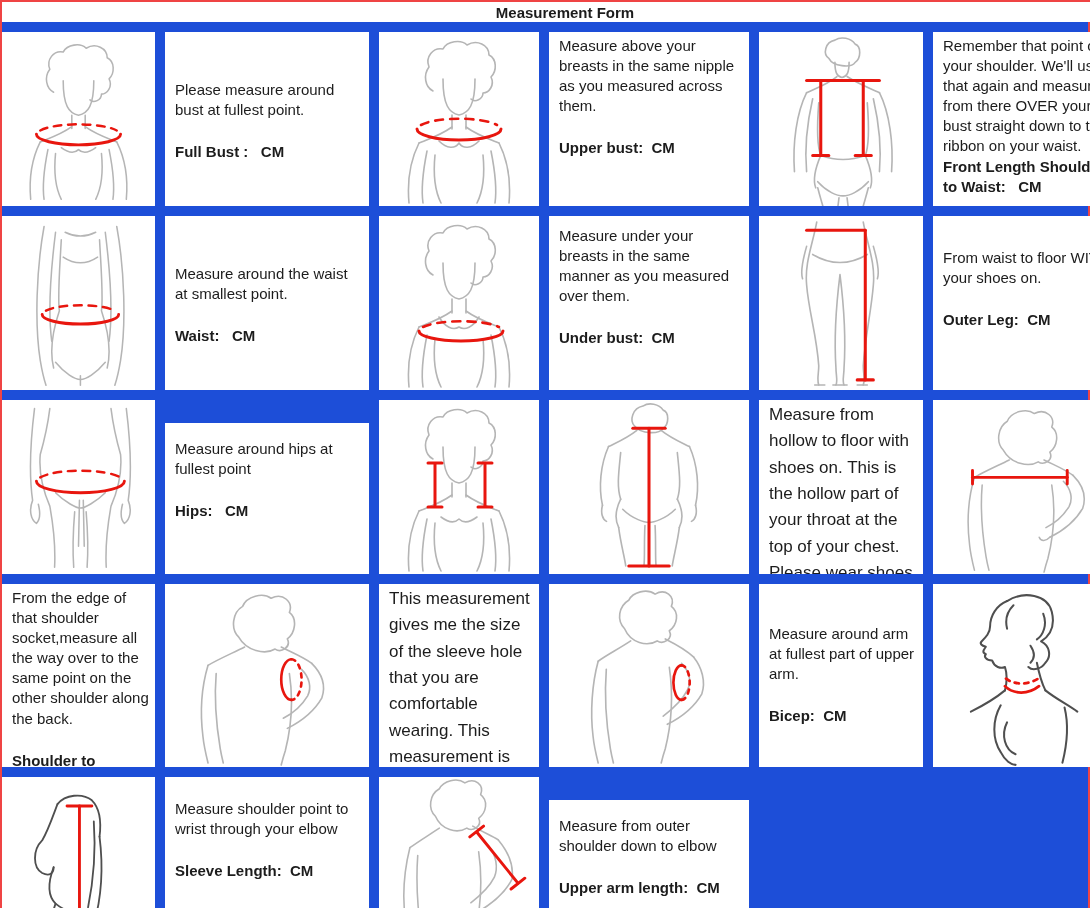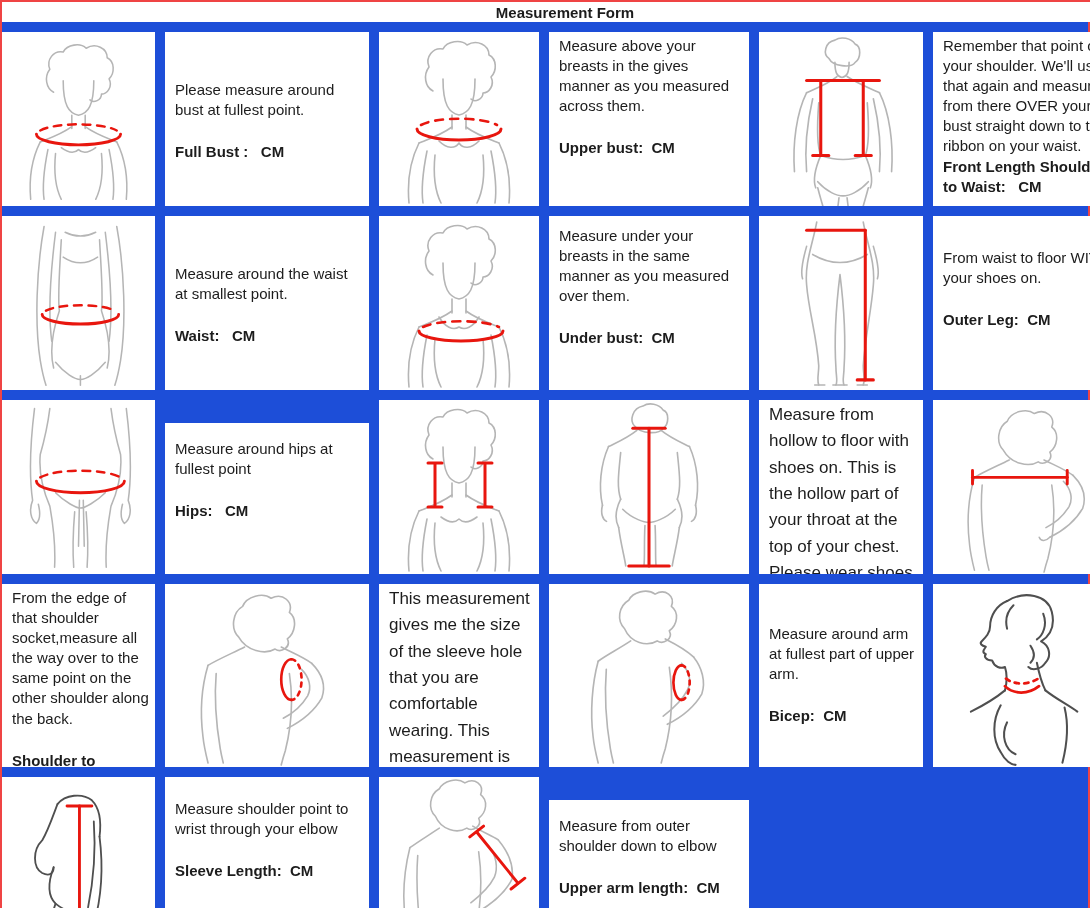--- a/index.html
+++ b/index.html
@@ -73,21 +73,21 @@
       <path class="g" d="M73,94 C62,102 50,106 40,110 M87,94 C98,102 110,106 120,110"></path>
       <path class="g" d="M40,110 C32,126 28,148 30,170 M120,110 C128,126 132,148 130,170"></path>
       <path class="g" d="M48,118 C44,138 42,156 44,170 M112,118 C116,138 118,156 116,170"></path>
       <path class="g" d="M56,122 C54,142 56,158 62,170 M104,122 C106,142 104,158 98,170"></path>
       <path class="g" d="M60,108 C68,116 76,116 80,110 M80,110 C84,116 92,116 100,108"></path>
       <path class="r" d="M38,96 A42 11 0 1 0 122,96"></path>
       <path class="rt rd" d="M42,92 A42 11 0 0 1 118,92"></path>
     </svg>
   </div>
   <div class="cell txt pt4">
-    <div class="body">Measure above your breasts in the gives manner as you measured across them.</div>
+    <div class="body">Measure above your breasts in the same nipple as you measured across them.</div>
     <div class="label">Upper bust:  CM</div>
   </div>
   <div class="cell fig">
     <svg viewBox="0 0 160 172">
       <path class="g" d="M68,26 C62,22 64,10 74,8 C80,4 90,6 94,12 C100,14 100,26 94,30 C90,36 72,34 68,26"></path>
       <path class="g" d="M74,30 C74,40 76,44 81,45 C86,44 88,40 88,30"></path>
       <path class="g" d="M76,44 C66,52 54,56 46,60 M86,44 C98,52 110,56 118,60"></path>
       <path class="g" d="M46,60 C36,80 32,110 34,138 M118,60 C128,80 132,110 130,138"></path>
       <path class="g" d="M52,66 C46,92 44,116 46,138 M112,66 C118,92 120,116 118,138"></path>
       <path class="g" d="M58,70 C56,96 56,112 60,122 C54,136 52,146 55,154 M106,70 C108,96 108,112 104,122 C110,136 112,146 109,154"></path>

